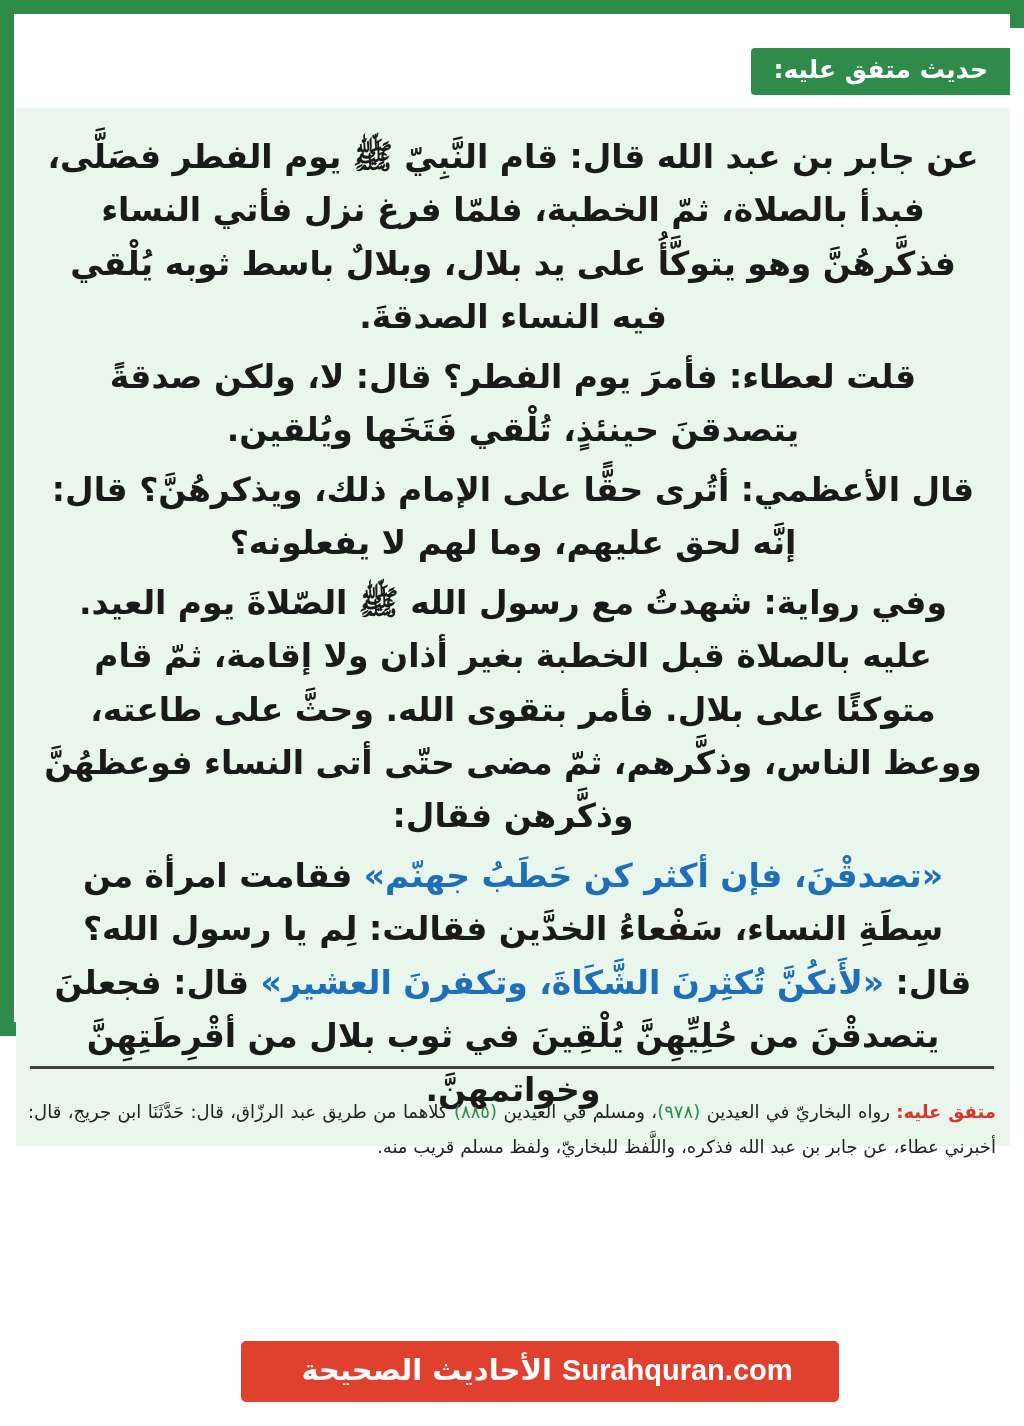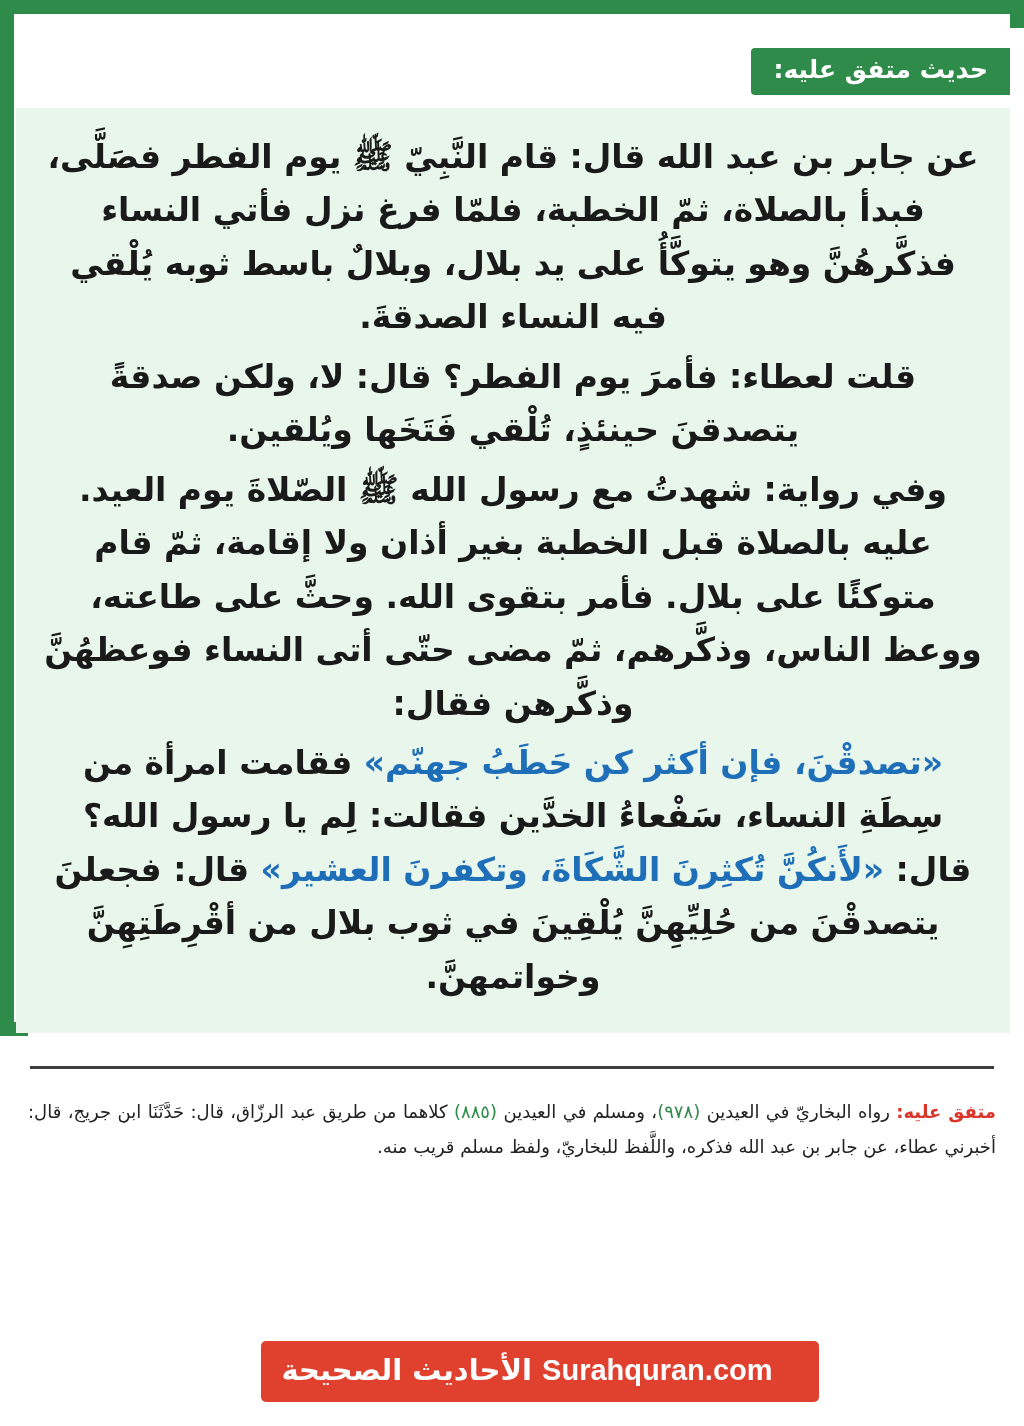--- a/index.html
+++ b/index.html
@@ -119,21 +119,21 @@
     left: 0;
     width: 1024px;
     text-align: center;
   }
   .footer-btn {
     display: inline-block;
     background: #e0402e;
     color: #ffffff;
     font-size: 29px;
     font-weight: bold;
-    padding: 11px 46px 14px 20px;
+    padding: 11px 46px 14px 60px;
     border-radius: 5px;
     line-height: 1.25;
     white-space: nowrap;
   }
   .footer-btn .site {
     font-family: "Liberation Sans", sans-serif;
     direction: ltr;
     unicode-bidi: embed;
   }
 </style>
@@ -143,20 +143,21 @@
 <div class="page-frame">
   <div class="frame-inner">
 
     <div class="header-row">
       <div class="badge">حديث متفق عليه:</div>
     </div>
 
     <div class="hadith-card">
       <p class="hadith-p">عن جابر بن عبد الله قال: قام النَّبِيّ ﷺ يوم الفطر فصَلَّى، فبدأ بالصلاة، ثمّ الخطبة، فلمّا فرغ نزل فأتي النساء فذكَّرهُنَّ وهو يتوكَّأُ على يد بلال، وبلالٌ باسط ثوبه يُلْقي فيه النساء الصدقةَ.</p>
       <p class="hadith-p">قلت لعطاء: فأمرَ يوم الفطر؟ قال: لا، ولكن صدقةً يتصدقنَ حينئذٍ، تُلْقي فَتَخَها ويُلقين.</p>
+      <p class="hadith-p">قال الأعظمي: أتُرى حقًّا على الإمام ذلك، ويذكرهُنَّ؟ قال: إنَّه لحق عليهم، وما لهم لا يفعلونه؟</p>
       <p class="hadith-p">وفي رواية: شهدتُ مع رسول الله ﷺ الصّلاةَ يوم العيد. عليه بالصلاة قبل الخطبة بغير أذان ولا إقامة، ثمّ قام متوكئًا على بلال. فأمر بتقوى الله. وحثَّ على طاعته، ووعظ الناس، وذكَّرهم، ثمّ مضى حتّى أتى النساء فوعظهُنَّ وذكَّرهن فقال:</p>
       <p class="hadith-p">
         <span class="hl">«تصدقْنَ، فإن أكثر كن حَطَبُ جهنّم»</span>
         <span>فقامت امرأة من سِطَةِ النساء، سَفْعاءُ الخدَّين فقالت: لِم يا رسول الله؟ قال:</span>
         <span class="hl">«لأَنكُنَّ تُكثِرنَ الشَّكَاةَ، وتكفرنَ العشير»</span>
         <span>قال: فجعلنَ يتصدقْنَ من حُلِيِّهِنَّ يُلْقِينَ في ثوب بلال من أقْرِطَتِهِنَّ وخواتمهنَّ.</span>
       </p>
     </div>
 
     <div class="divider"></div>

